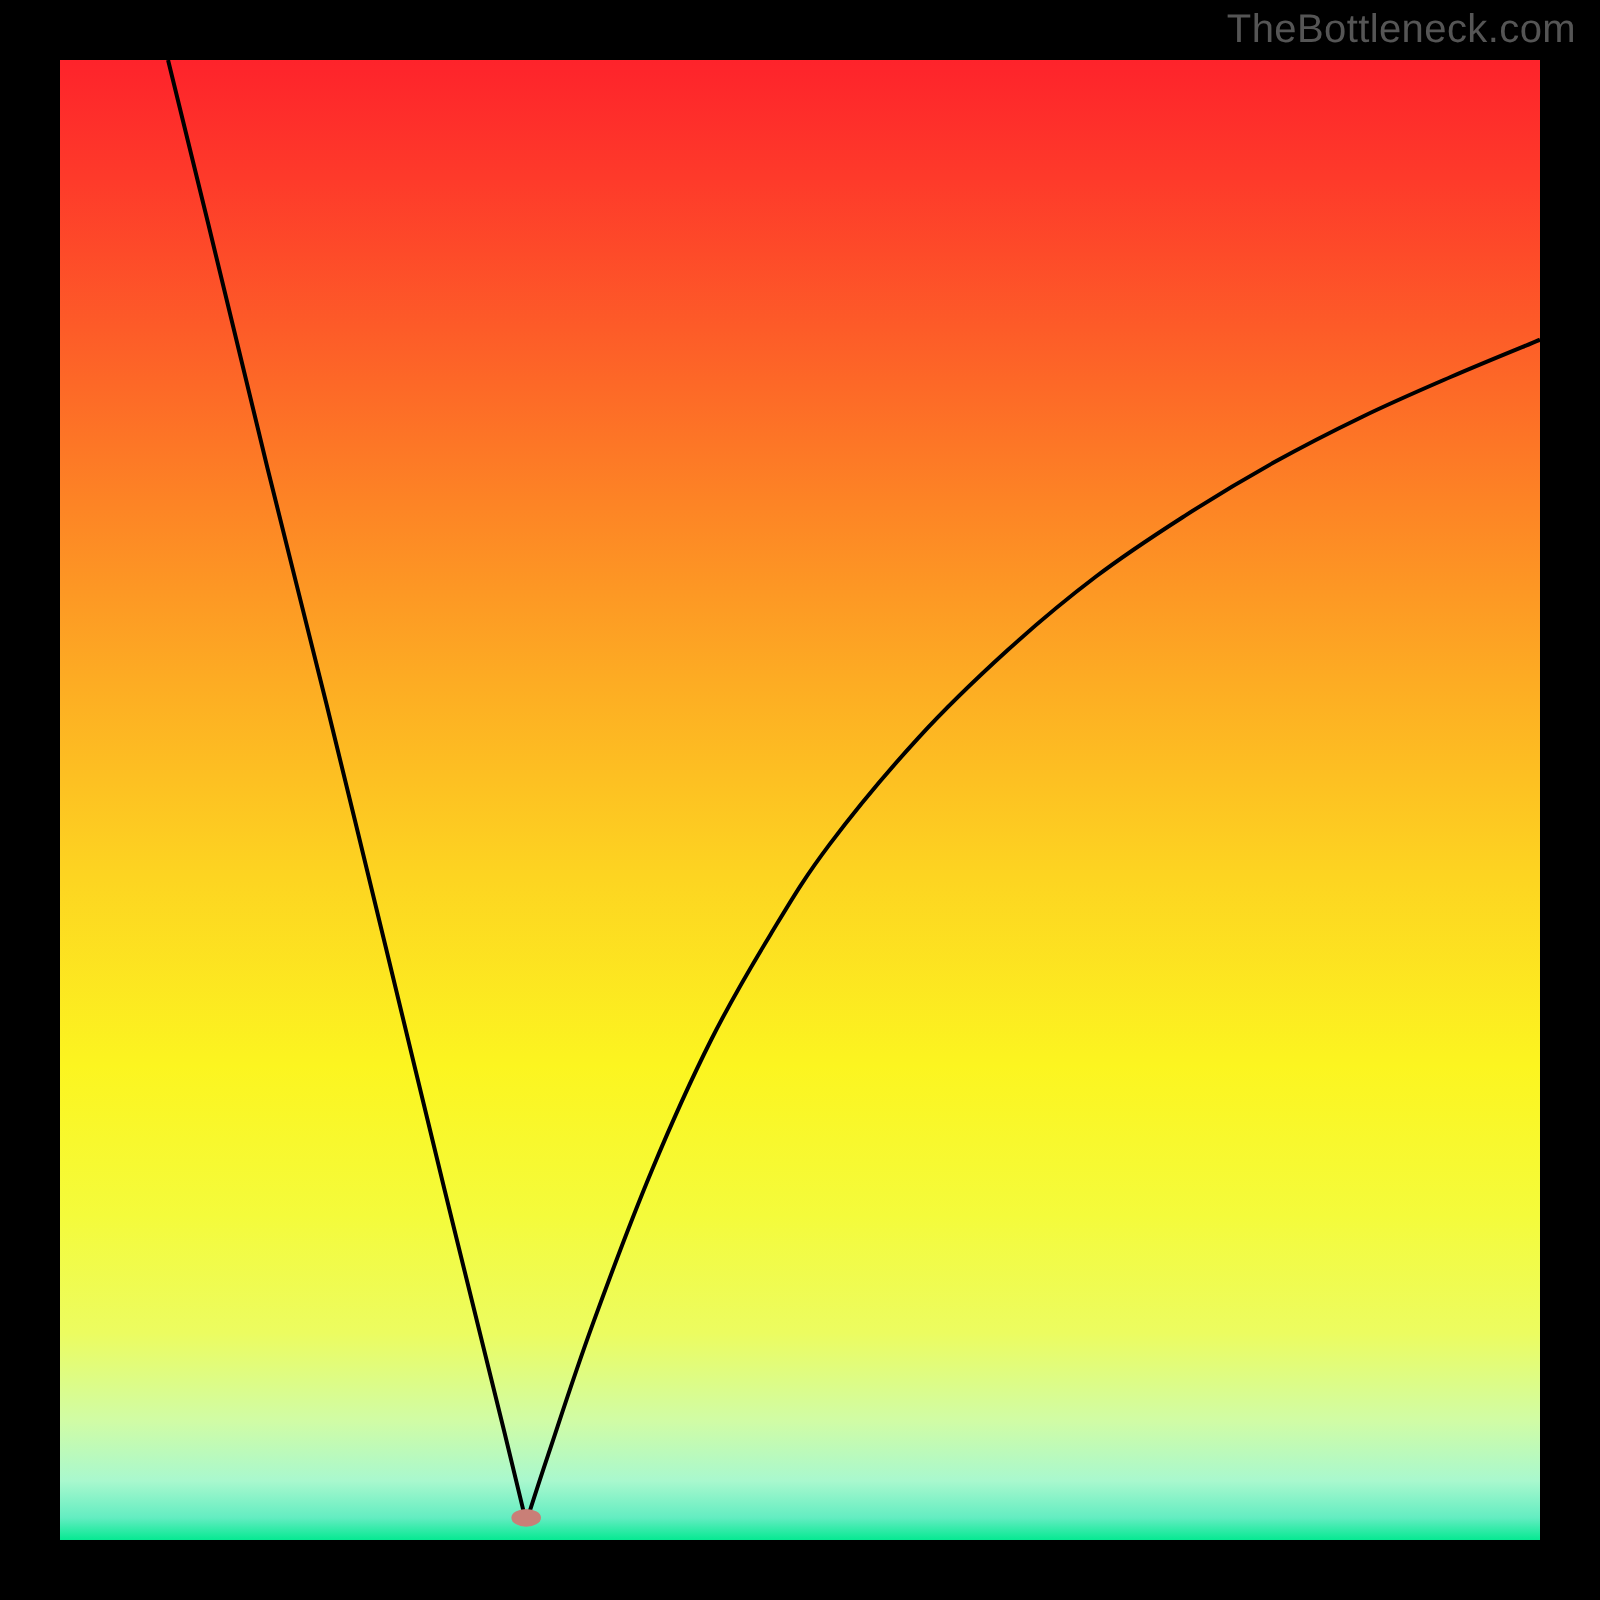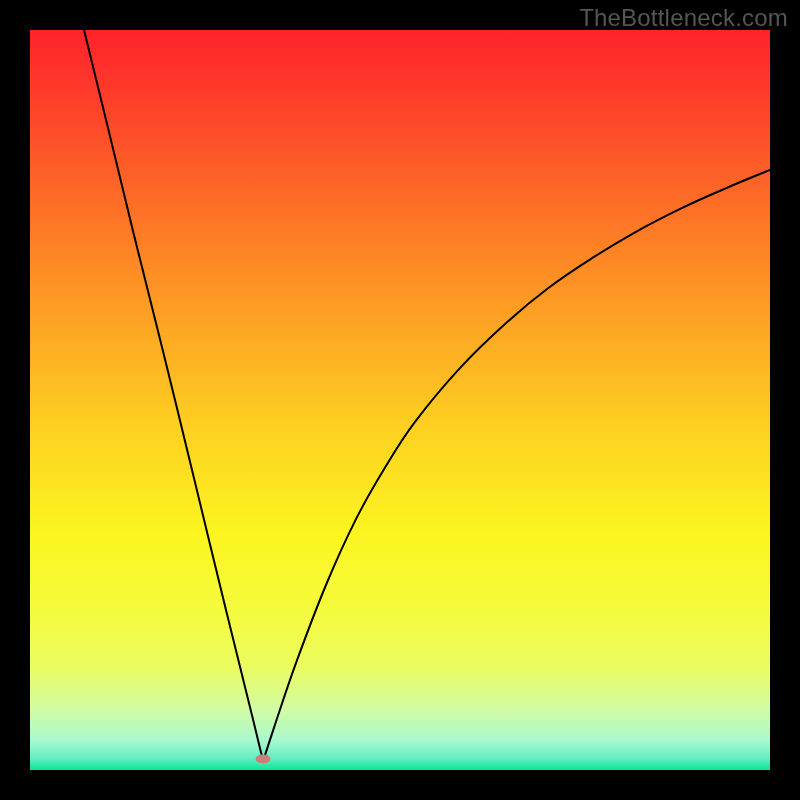--- a/index.html
+++ b/index.html
@@ -15,21 +15,21 @@
     position: relative;
     width: 800px;
     height: 800px;
     background: #000;
   }
   .watermark {
     position: absolute;
     top: 4px;
     right: 12px;
     color: #555;
-    font-size: 24px;
+    font-size: 20px;
     font-weight: 500;
     letter-spacing: 0.2px;
     z-index: 10;
     user-select: none;
   }
   .plot-wrap {
     position: absolute;
     left: 30px;
     top: 30px;
     width: 740px;

